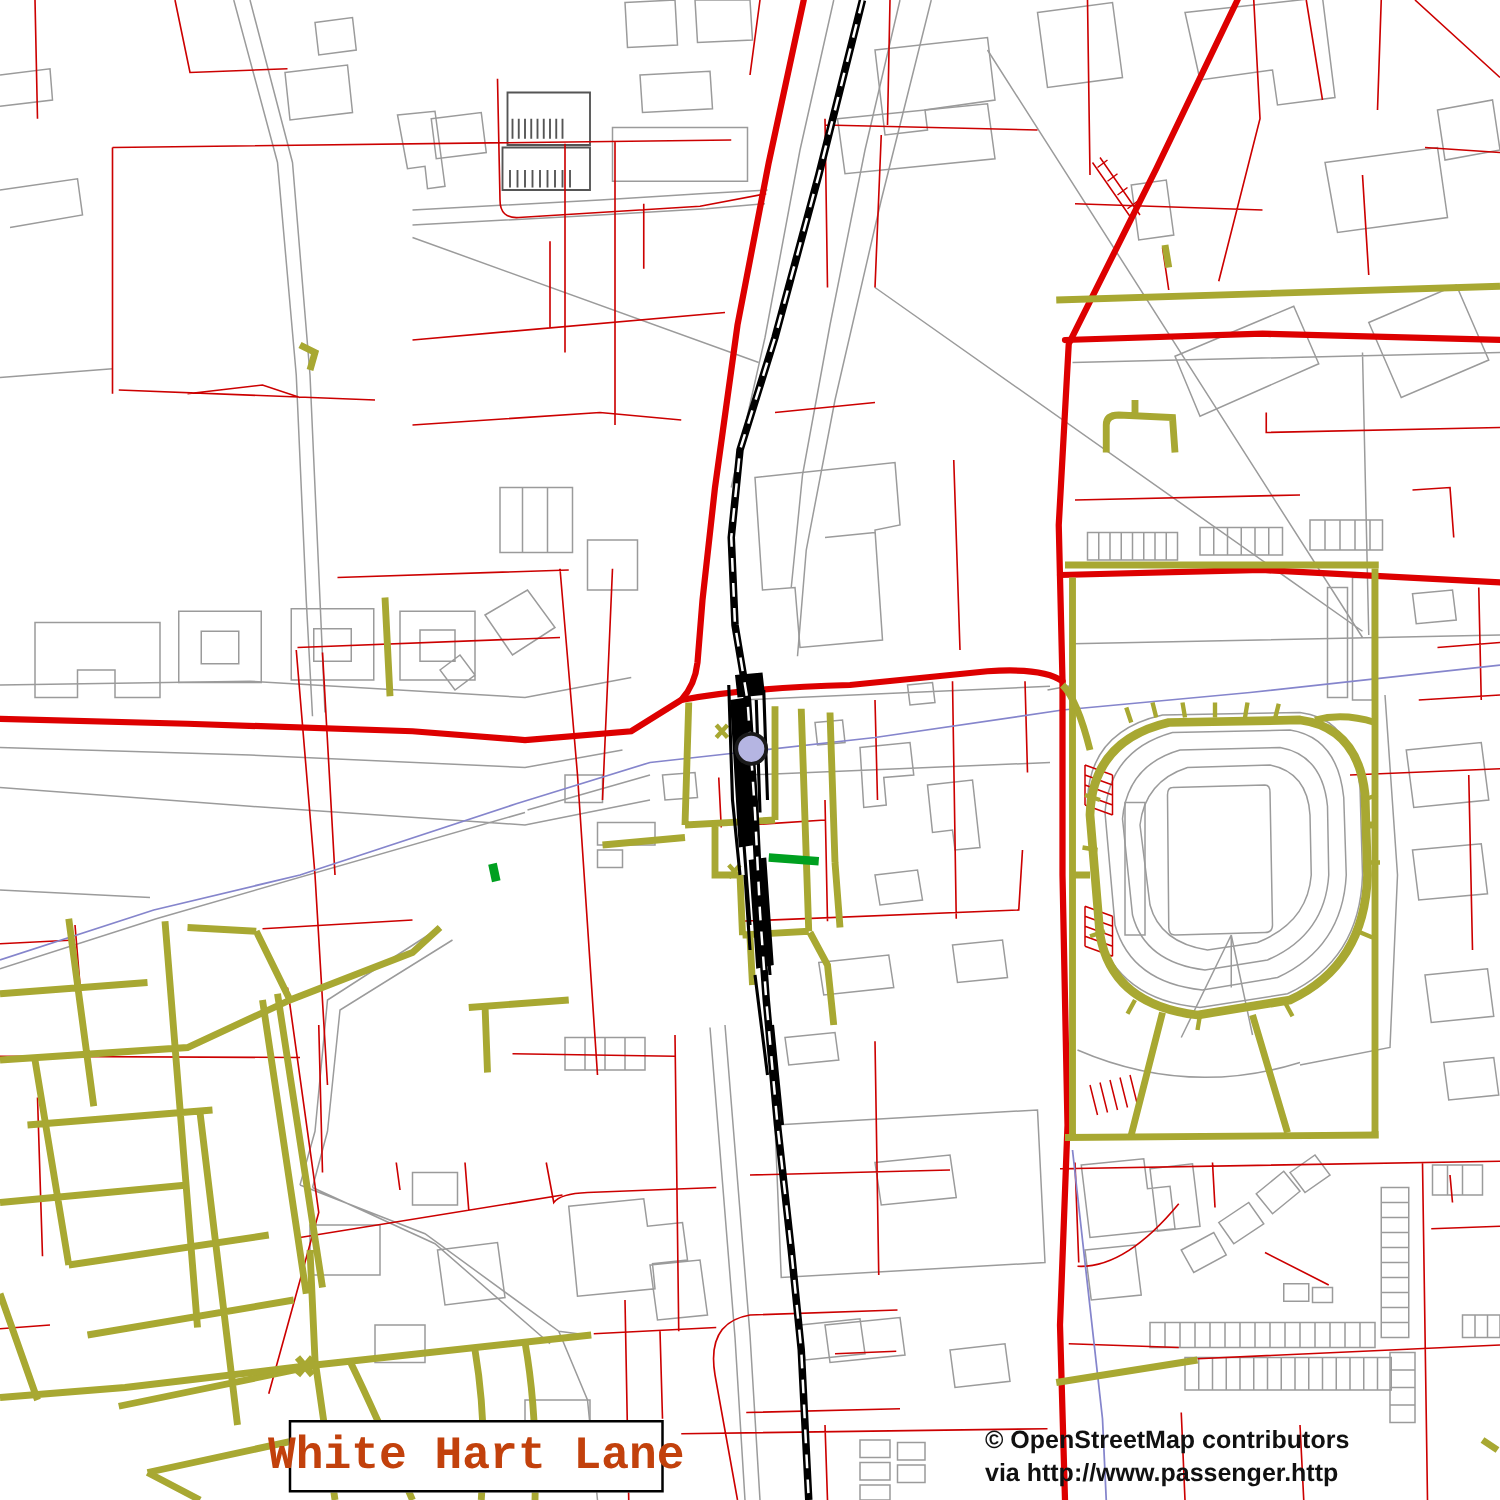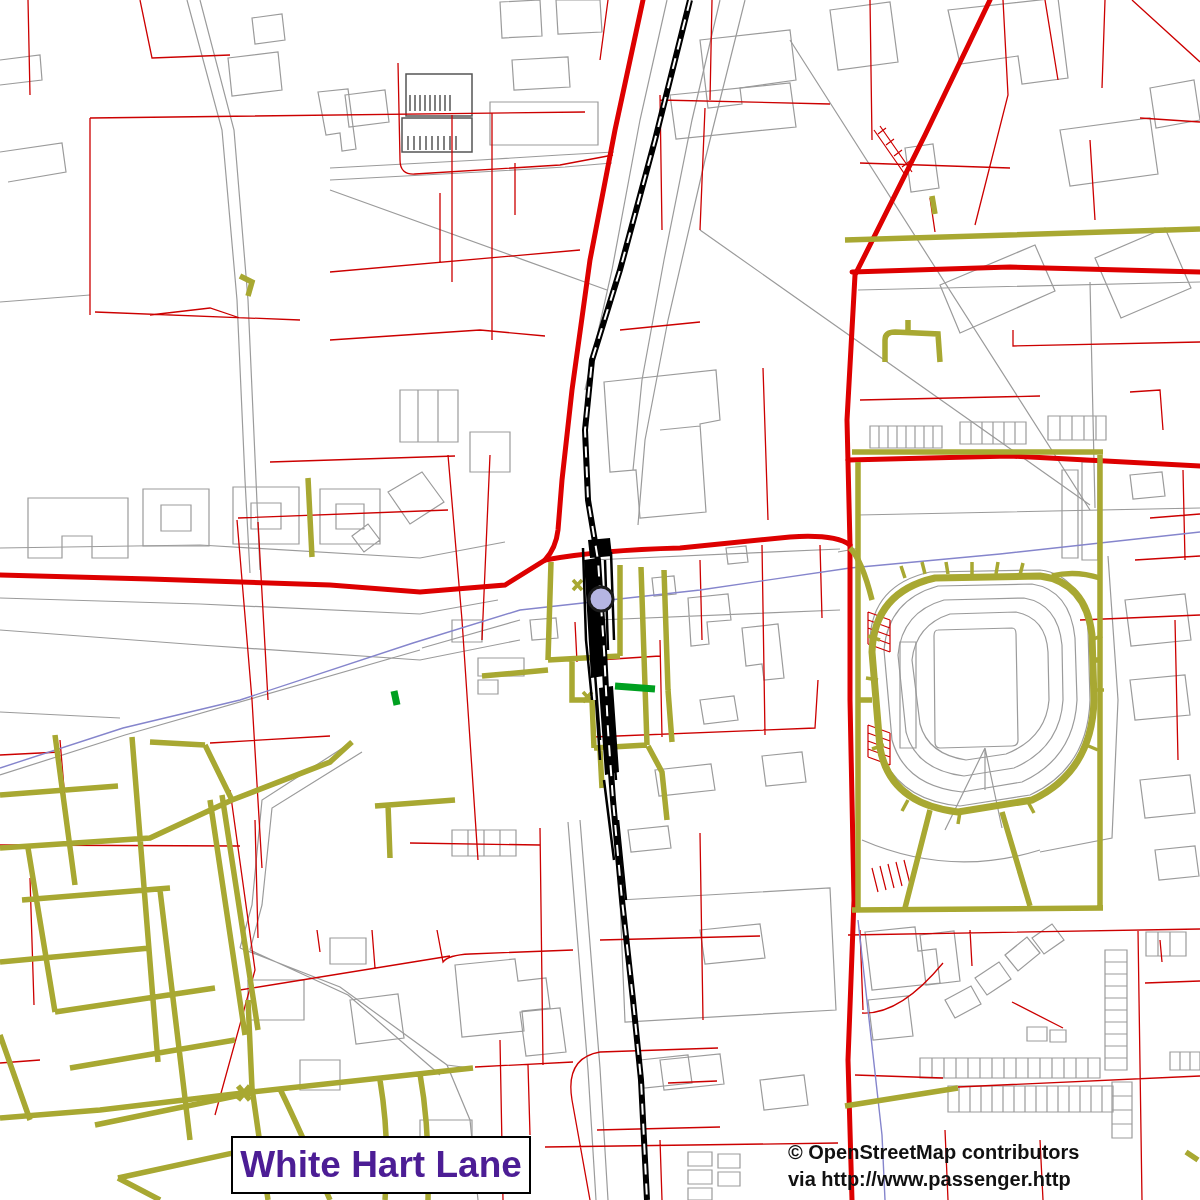--- a/index.html
+++ b/index.html
@@ -1,21 +1,21 @@
 <!DOCTYPE html>
 <html><head>
 <meta charset="utf-8">
 <style>
   html,body{margin:0;padding:0;background:#fff;}
   #stage{position:relative;width:1200px;height:1200px;background:#ffffff;overflow:hidden;
          font-family:"Liberation Sans", sans-serif;}
   #map-svg{position:absolute;left:0;top:0;width:1200px;height:1200px;}
   .title-box{position:absolute;left:231px;top:1136px;width:296px;height:54px;
              background:#ffffff;border:2px solid #000;display:flex;align-items:center;justify-content:center;
-             font-weight:bold;font-size:37px;color:#4c1d95;letter-spacing:0px;white-space:nowrap;}
+             font-weight:bold;font-size:37px;color:#c2410c;letter-spacing:0px;white-space:nowrap;font-family:Liberation Mono, monospace;}
   .attribution{position:absolute;left:788px;top:1139px;width:412px;
                font-weight:bold;font-size:20px;line-height:27px;color:#111;}
 </style>
 </head>
 <body>
 
 <div id="stage">
   <svg id="map-svg" xmlns="http://www.w3.org/2000/svg" viewBox="0 0 1200 1200">
       <g>
         <path d="M187,0 L222,130 L237,300 L245,480 L250,573 M200,0 L234,130 L248,300 L256,480 L260,570" fill="none" stroke="#9b9b9b" stroke-width="1.2"></path>

